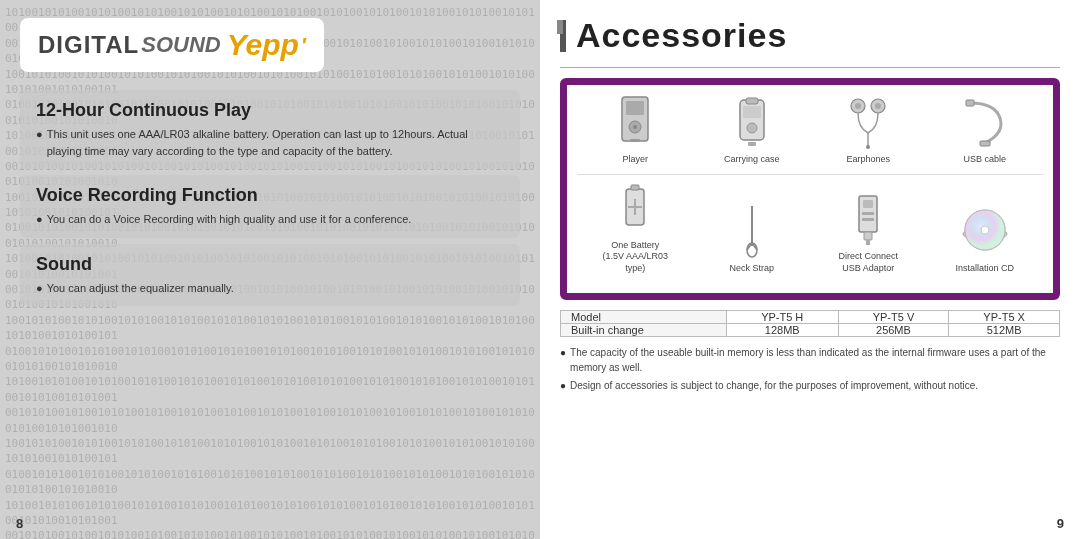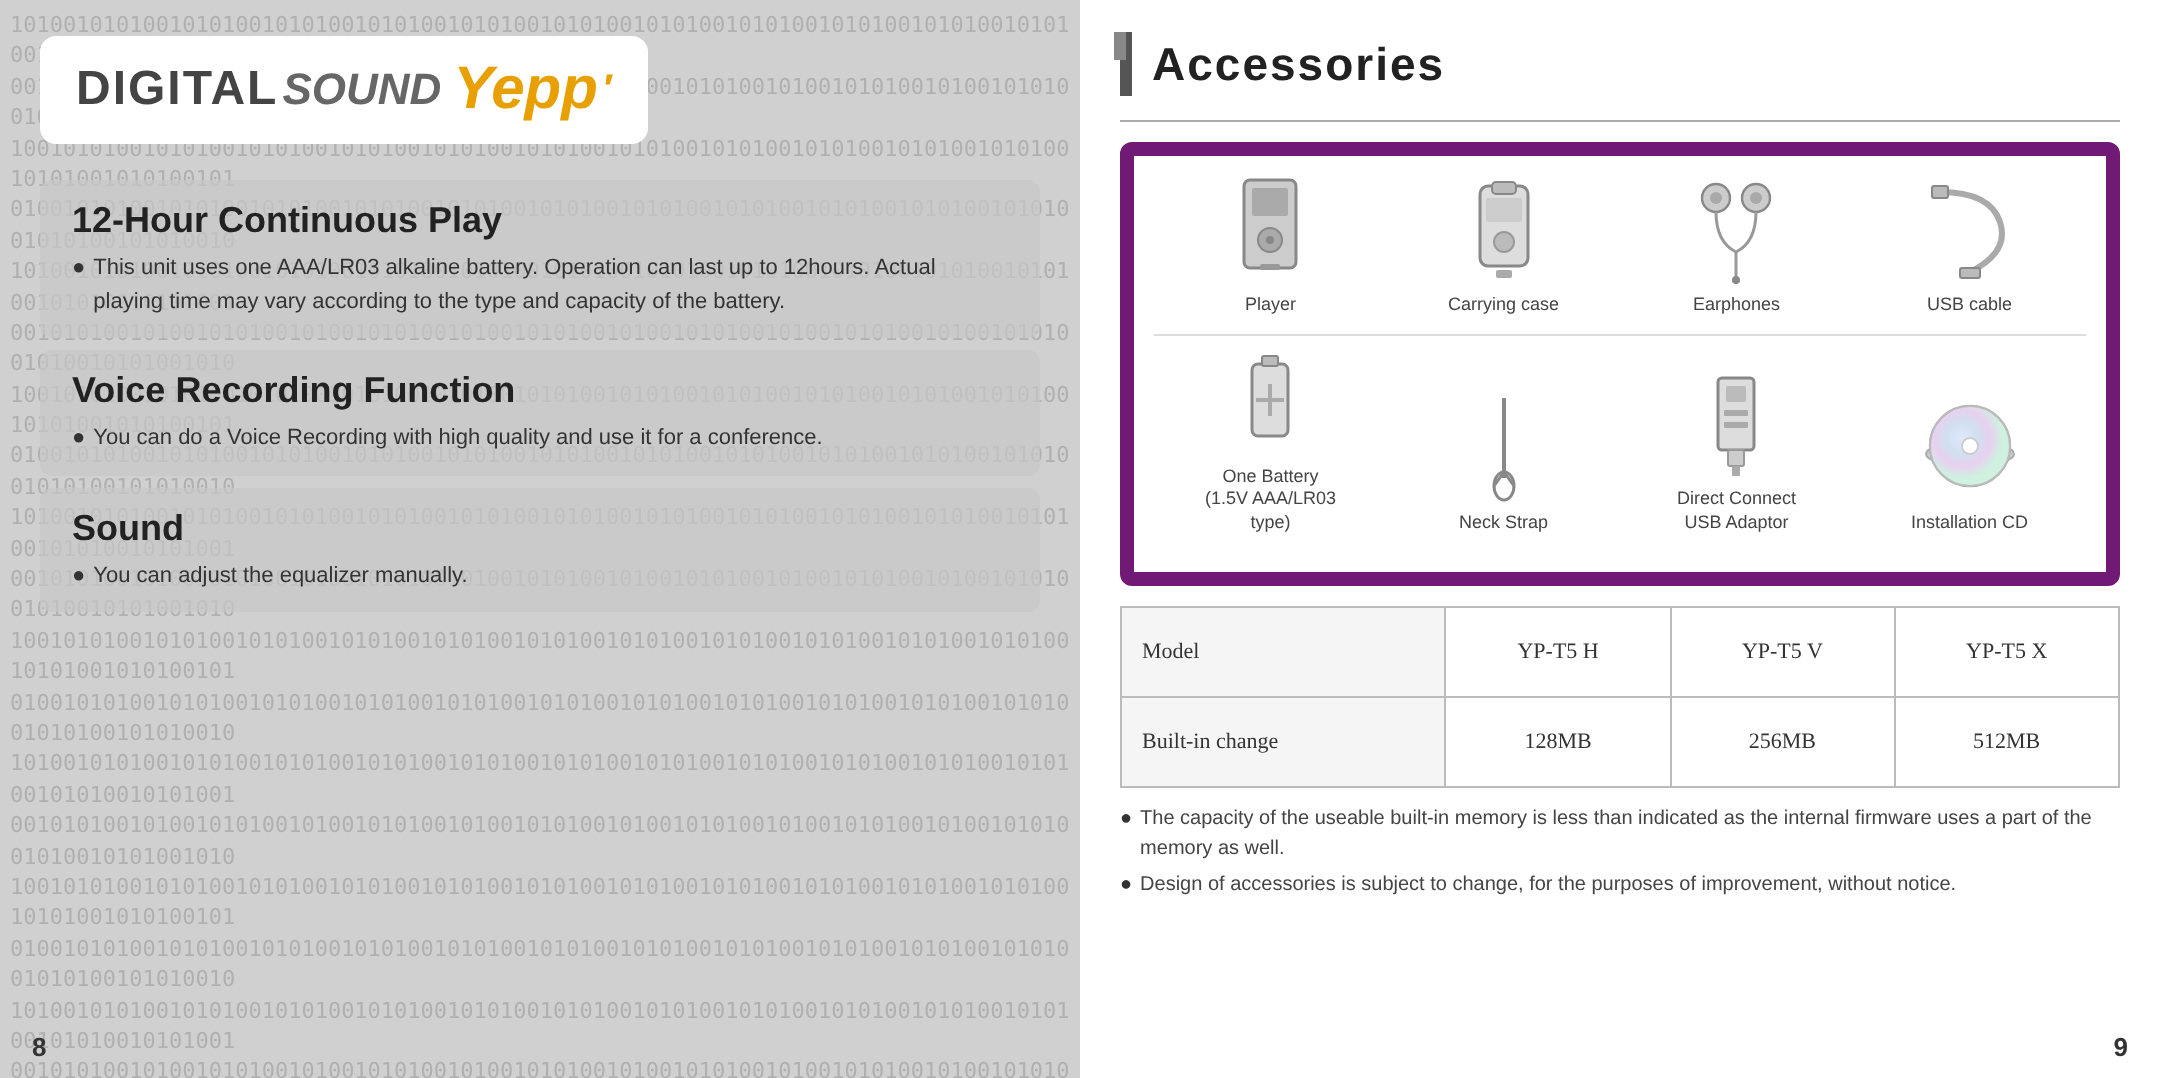--- a/index.html
+++ b/index.html
@@ -151,21 +151,21 @@
       content: '';
       position: absolute;
       top: 0;
       left: -3px;
       width: 6px;
       height: 14px;
       background: #888;
     }
 
     .accessories-title {
-      font-size: 23px;
+      font-size: 34px;
       font-weight: bold;
       color: #222;
       letter-spacing: 1px;
     }
 
     .divider-line {
       width: 100%;
       height: 1px;
       background: #aaa;
       margin-bottom: 10px;
@@ -219,24 +219,23 @@
     
     .specs-table {
       width: 100%;
       border-collapse: collapse;
       margin-bottom: 8px;
       font-size: 11px;
     }
 
     .specs-table td {
       border: 1px solid #bbb;
-      padding: 16px 10px;
+      padding: 0 10px;
       text-align: center;
       color: #333;
-      font-family: Liberation Serif, serif;
     }
 
     .specs-table td:first-child {
       text-align: left;
       background: #f5f5f5;
       font-weight: normal;
     }
 
     .notes-area {
       font-size: 10px;

